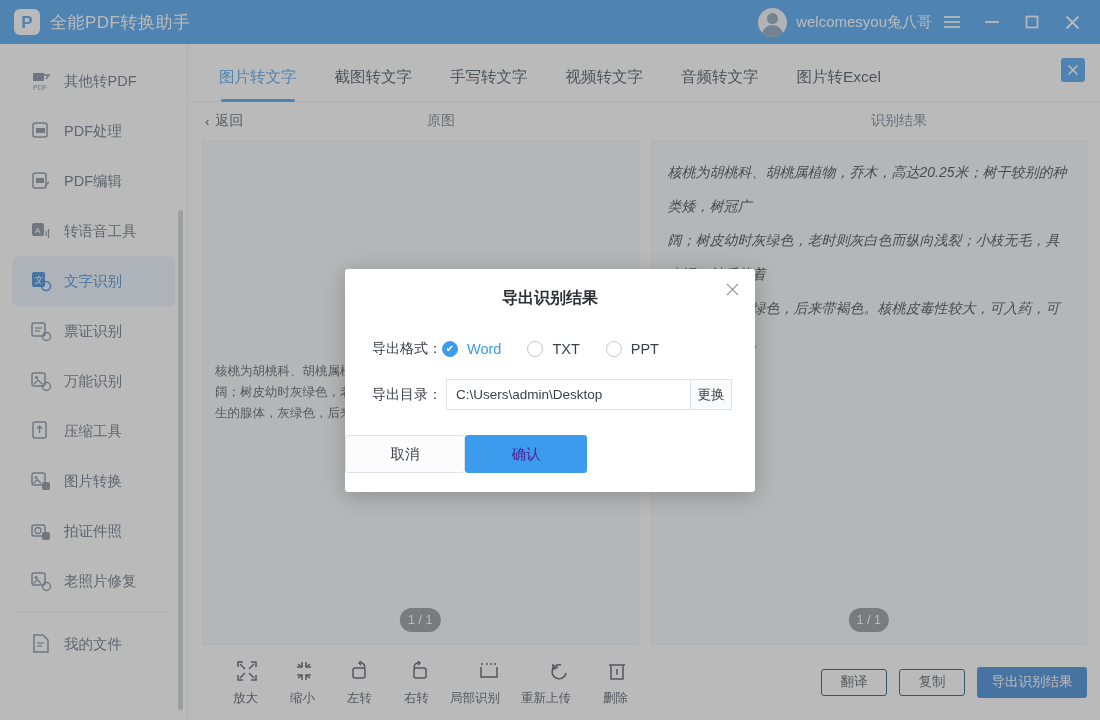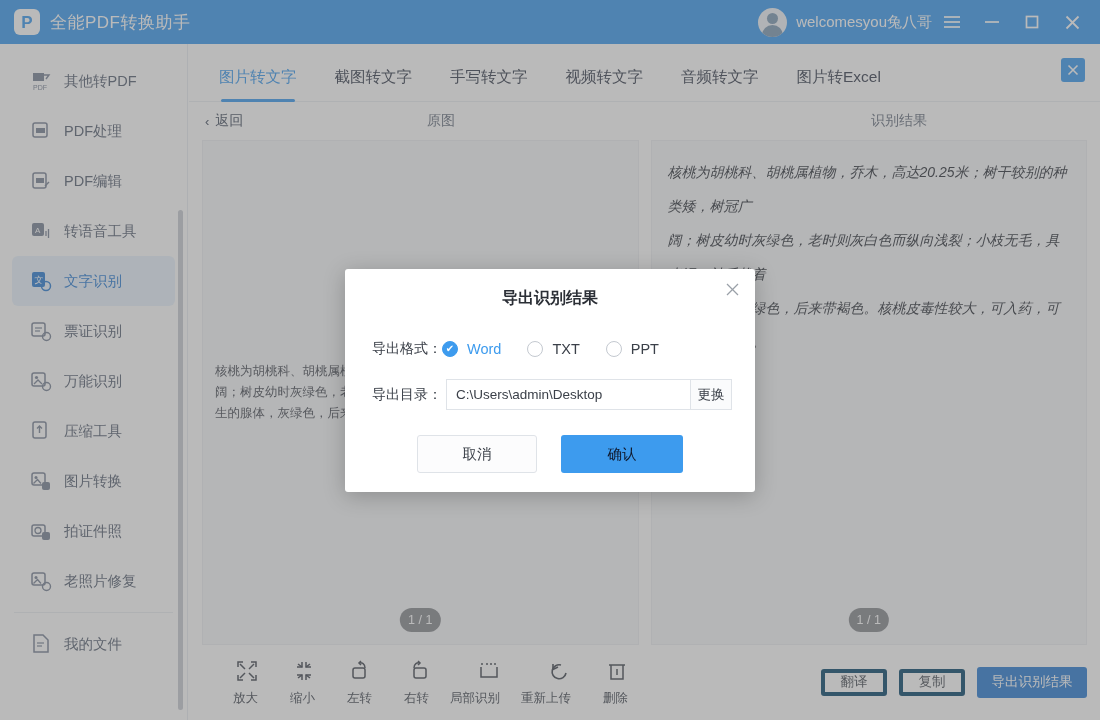--- a/index.html
+++ b/index.html
@@ -141,21 +141,21 @@
   .tool {
     width: 56px; display: flex; flex-direction: column;
     align-items: flex-end; cursor: pointer; margin-right: 1px;
   }
   .tool .ticon { height: 26px; display:flex; align-items:center; justify-content:center; }
   .tool .tlabel { font-size: 12.5px; color: #454b55; margin-top: 6px; }
   .bottom-right {
     flex: 1; display: flex; align-items: center; justify-content: flex-end; gap: 12px;
   }
   .btn-ghost {
-    min-width: 66px; height: 27px; border: 4px solid #0c4a6e;
+    min-width: 66px; height: 27px; border: 1px solid #0c4a6e;
     border-radius: 3px; background: #fff; color: #4a5058;
     font-size: 13.5px; display: flex; align-items: center; justify-content: center;
     cursor: pointer;
   }
   .btn-primary {
     min-width: 110px; height: 31px; border-radius: 3px;
     background: #2f7fd4; color: #fff; font-size: 13.5px;
     display: flex; align-items: center; justify-content: center; cursor: pointer;
   }
 
@@ -202,29 +202,29 @@
     border-right: none; background: #fff;
     font-size: 13.5px; color: #3b4049; padding: 0 9px;
     display: flex; align-items: center;
     font-family: "Liberation Sans", sans-serif;
   }
   .dirbtn {
     width: 42px; height: 31px; border: 1px solid #dfe3e8;
     background: #fafbfc; font-size: 13.5px; color: #3b4049;
     display: flex; align-items: center; justify-content: center; cursor: pointer;
   }
-  .mbtns { display: flex; justify-content: center; gap: 24px; margin-top: 25px; }
+  .mbtns { display: flex; justify-content: flex-start; margin-top: 25px; }
   .mbtn-cancel {
     width: 120px; height: 38px; border: 1px solid #dfe3e8; border-radius: 3px;
     background: #fcfcfd; color: #3b4049; font-size: 14.5px;
     display: flex; align-items: center; justify-content: center; cursor: pointer;
   }
   .mbtn-ok {
     width: 122px; height: 38px; border-radius: 3px;
-    background: #3d9bee; color: #0f172a; font-size: 14.5px;
+    background: #3d9bee; color: #4c1d95; font-size: 14.5px;
     display: flex; align-items: center; justify-content: center; cursor: pointer;
   }
 </style>
 </head>
 <body>
 
 <div id="app">
 
   <div class="titlebar">
     <div class="logo-box">

